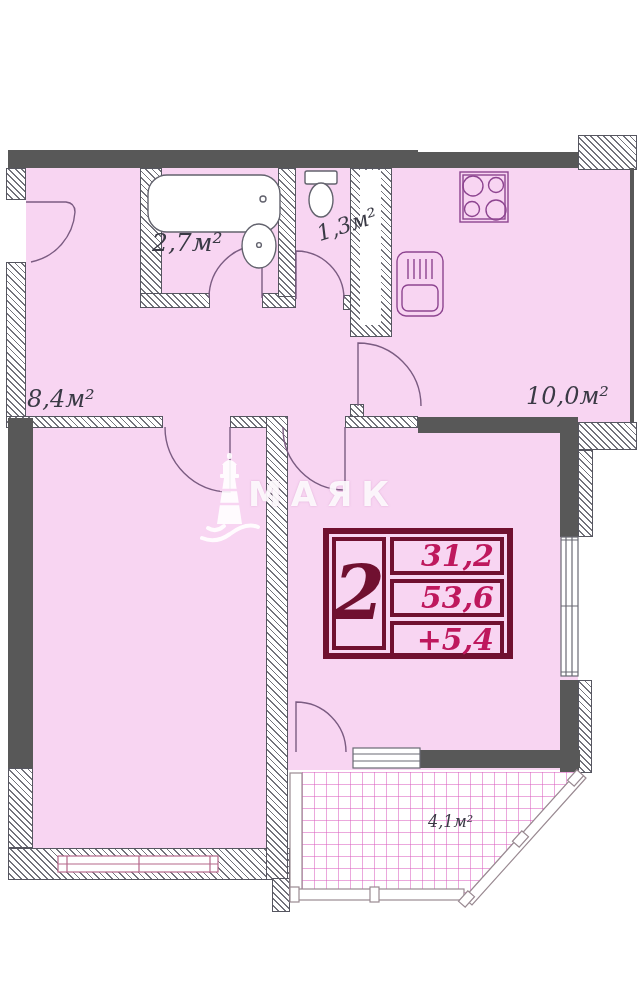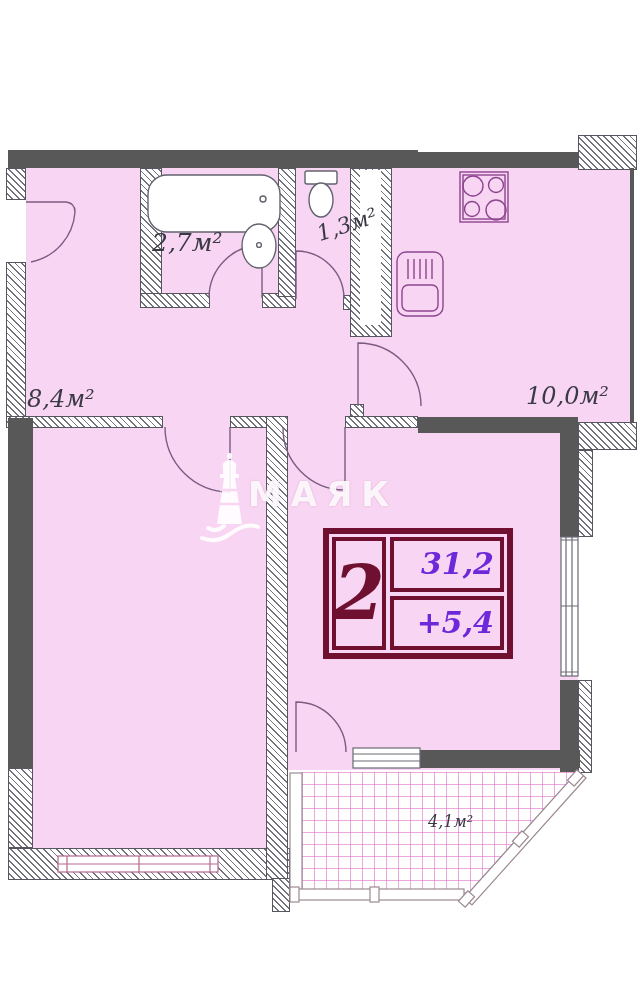--- a/index.html
+++ b/index.html
@@ -33,21 +33,21 @@
      text-shadow:0 0 2px rgba(198,128,188,.55);}
   
   .ibox{position:absolute;left:323px;top:528px;width:190px;height:131px;z-index:9;box-sizing:border-box;
      border:6px solid #701030;display:flex;gap:4px;padding:3px;}
   .ibox .cellL{box-sizing:border-box;width:54px;border:4px solid #701030;display:flex;align-items:center;
      justify-content:center;}
   .ibox .cellL span{font:bold italic 74px/0.9 "DejaVu Serif",serif;color:#701030;}
   .ibox .colR{flex:1;display:flex;flex-direction:column;gap:4px;}
   .ibox .cellR{box-sizing:border-box;flex:1;border:4px solid #701030;display:flex;align-items:center;
      justify-content:flex-end;padding-right:6px;}
-  .ibox .cellR span{font:bold italic 30px/1 "DejaVu Serif",serif;color:#6d28d9;}
+  .ibox .cellR span{font:bold italic 30px/1 "DejaVu Serif",serif;color:#be185d;}
 </style>
 </head>
 <body>
 
 <div id="plan">
 
   <div class="p" style="left:26px;top:168px;width:605px;height:262px;z-index:1"></div>
   <div class="p" style="left:30px;top:428px;width:240px;height:422px;z-index:1"></div>
   <div class="p" style="left:283px;top:428px;width:295px;height:342px;z-index:1"></div>
 
@@ -173,18 +173,21 @@
 
   <div class="ibox">
     <div class="cellL">
       <span>2</span>
     </div>
     <div class="colR">
       <div class="cellR">
         <span>31,2</span>
       </div>
       <div class="cellR">
+        <span>53,6</span>
+      </div>
+      <div class="cellR">
         <span>+5,4</span>
       </div>
     </div>
   </div>
 
 </div>
 
 </body></html>

